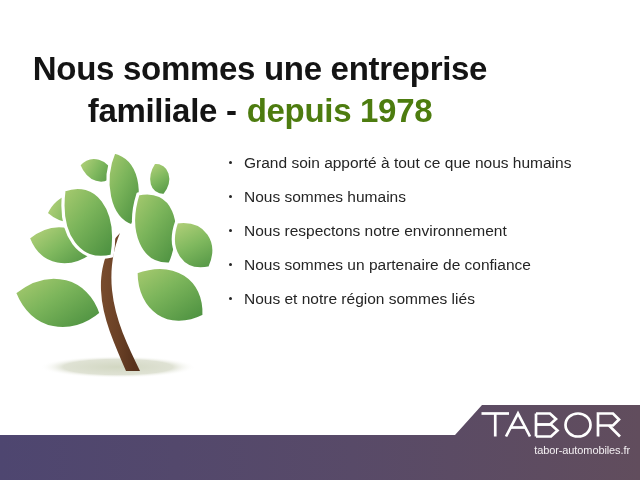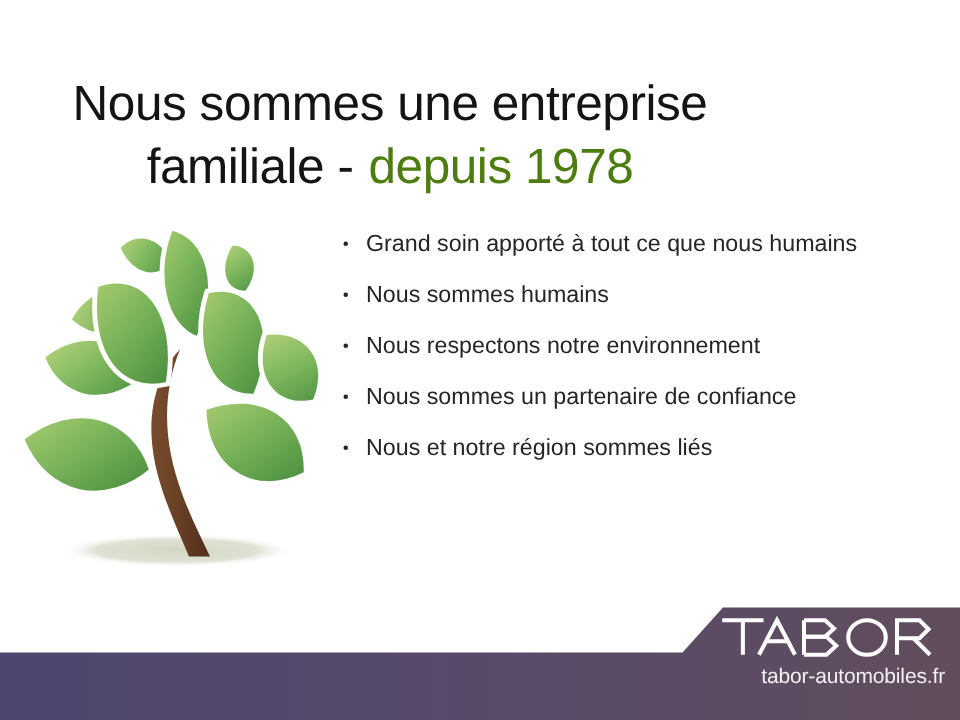--- a/index.html
+++ b/index.html
@@ -21,21 +21,21 @@
   }
 
   
   .heading {
     position: absolute;
     left: 0;
     top: 26px;
     width: 520px;
     text-align: center;
     font-size: 33px;
-    font-weight: normal;
+    font-weight: bold;
     line-height: 42px;
     letter-spacing: -0.3px;
     color: #141414;
   }
   .heading .line {
     display: block;
     white-space: nowrap;
   }
   .heading .accent {
     color: #4d7c0f;
@@ -114,21 +114,21 @@
   }
   .brand .wordmark {
     display: block;
     width: 150px;
     height: 30px;
     margin-left: auto;
   }
   .brand .tagline {
     display: block;
     margin-top: 3px;
-    font-size: 14px;
+    font-size: 11px;
     line-height: 15px;
     color: #f3eff2;
     letter-spacing: -0.1px;
     white-space: nowrap;
   }
 </style>
 </head>
 <body>
 
 <div id="slide">

